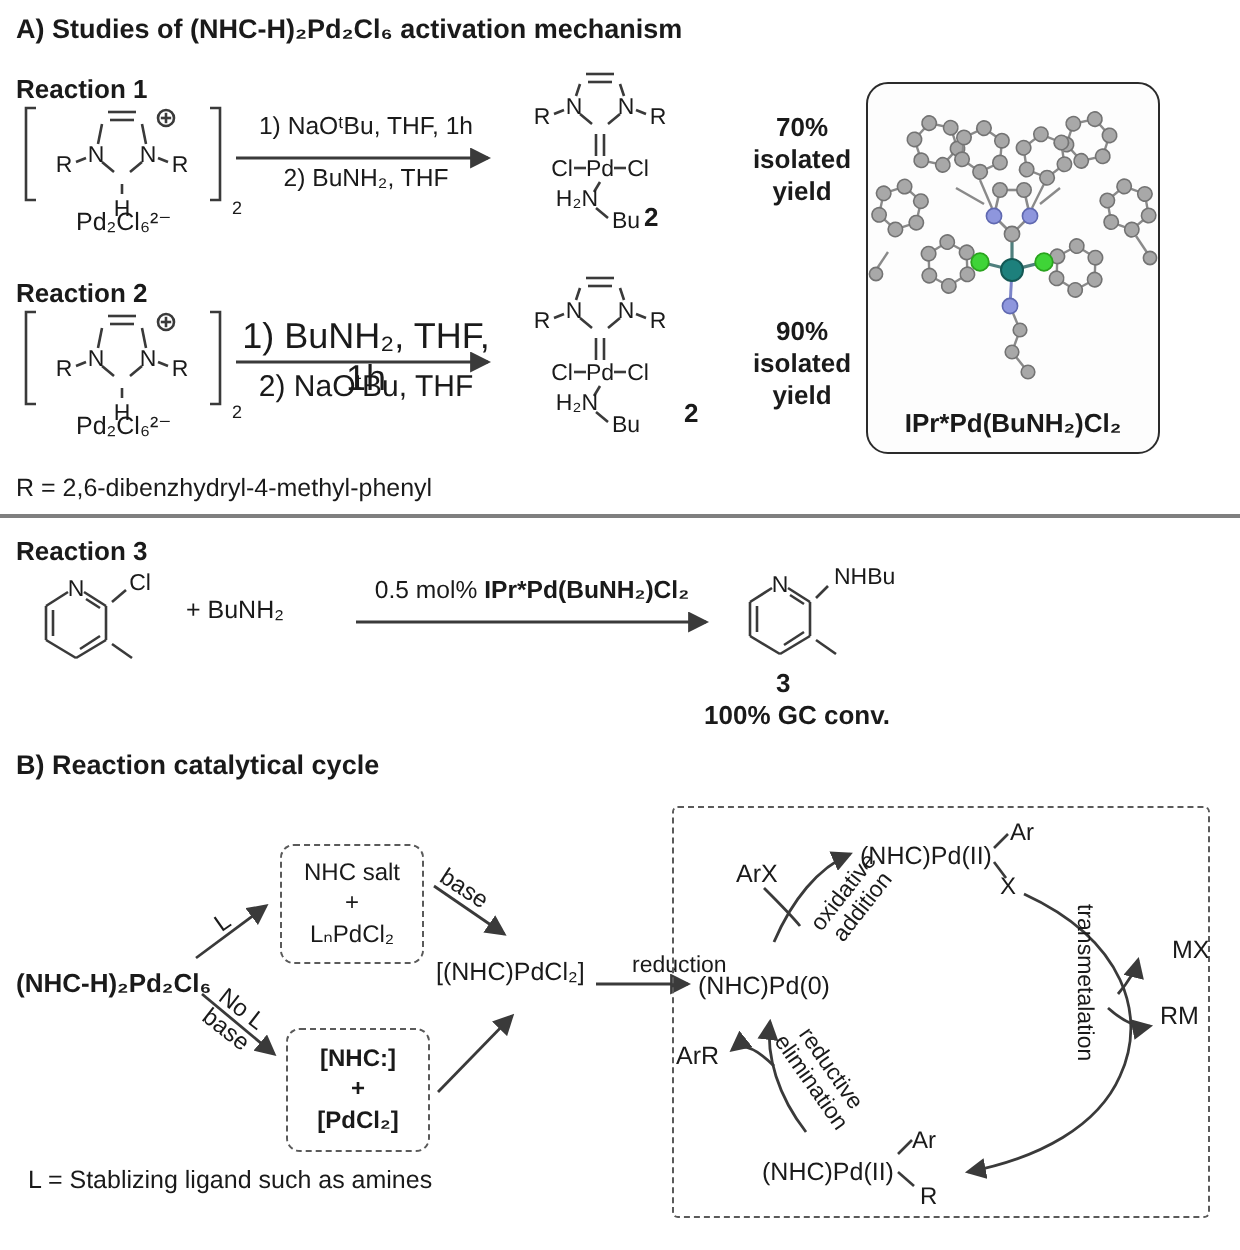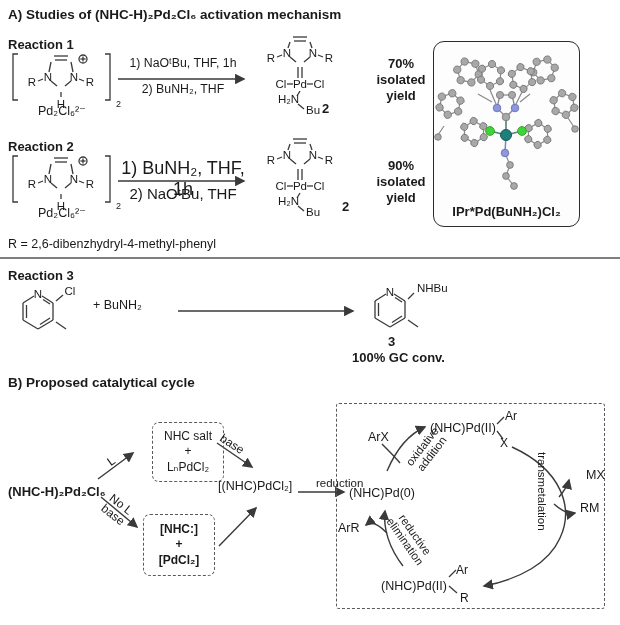--- a/index.html
+++ b/index.html
@@ -269,20 +269,21 @@
         <line x1="40" y1="36" x2="30" y2="42.5"></line>
       <line x1="33" y1="17.5" x2="40" y2="22"></line>
       <line x1="46" y1="19" x2="53" y2="13"></line>
         <line x1="46" y1="40" x2="56" y2="47"></line>
     </g>
     <text x="28" y="16" font-size="11.5" text-anchor="middle">N</text>
     <text x="60" y="13" font-size="11.5" text-anchor="middle">Cl</text>
   </svg>
   <div class="abs" style="left:93px;top:298px;">+  BuNH₂</div>
 
+  <div class="abs c" style="left:172px;top:288px;width:188px;font-size:12.3px;"><span>0.5 mol% </span><span class="b">IPr*Pd(BuNH₂)Cl₂</span></div>
 
   <svg class="abs" style="left:362px;top:278px;" width="100" height="62" viewBox="0 0 100 62">
     <g class="bond">
       <line x1="32" y1="16" x2="43" y2="23"></line>
         <line x1="43" y1="23" x2="43" y2="40"></line>
       <line x1="43" y1="40" x2="28" y2="49"></line>
         <line x1="28" y1="49" x2="13" y2="40"></line>
       <line x1="13" y1="40" x2="13" y2="23"></line>
         <line x1="13" y1="23" x2="24" y2="16"></line>
       <line x1="16.5" y1="25" x2="16.5" y2="38"></line>
@@ -290,25 +291,25 @@
       <line x1="33" y1="19.5" x2="40" y2="24"></line>
       <line x1="46" y1="21" x2="52" y2="15"></line>
         <line x1="46" y1="42" x2="56" y2="49"></line>
     </g>
     <text x="28" y="18" font-size="11.5" text-anchor="middle">N</text>
     <text x="55" y="14" font-size="11.5">NHBu</text>
   </svg>
   <div class="abs b t13" style="left:388px;top:334px;">3</div>
   <div class="abs b t13" style="left:352px;top:350px;">100% GC conv.</div>
 
-  <div class="abs b t135" style="left:8px;top:375px;">B) Proposed catalytical cycle</div>
+  <div class="abs b t135" style="left:8px;top:375px;">B) Reaction catalytical cycle</div>
 
   <div class="abs b t13" style="left:8px;top:484px;">(NHC-H)₂Pd₂Cl₆</div>
 
-  <div class="abs dashbox t12" style="left:152px;top:422px;width:70px;height:58px;text-align:center;">
+  <div class="abs dashbox t12" style="left:140px;top:422px;width:70px;height:58px;text-align:center;">
     <div>NHC salt</div>
     <div>+</div>
     <div>LₙPdCl₂</div>
   </div>
   <div class="abs dashbox t12" style="left:143px;top:514px;width:70px;height:60px;font-weight:bold;">
     <div>[NHC:]</div>
     <div>+</div>
     <div>[PdCl₂]</div>
   </div>
 
@@ -342,14 +343,15 @@
   <div class="abs" style="left:381px;top:579px;">(NHC)Pd(II)</div>
   <div class="abs t12" style="left:456px;top:563px;">Ar</div>
   <div class="abs t12" style="left:460px;top:591px;">R</div>
 
   <div class="abs t115 rot c" style="left:371px;top:526px;width:78px;transform:rotate(55deg);">
     <div>reductive</div>
     <div>elimination</div>
   </div>
   <div class="abs" style="left:338px;top:521px;">ArR</div>
 
+  <div class="abs" style="left:14px;top:583px;">L = Stablizing ligand such as amines</div>
 
 </div>
 
 </body></html>

